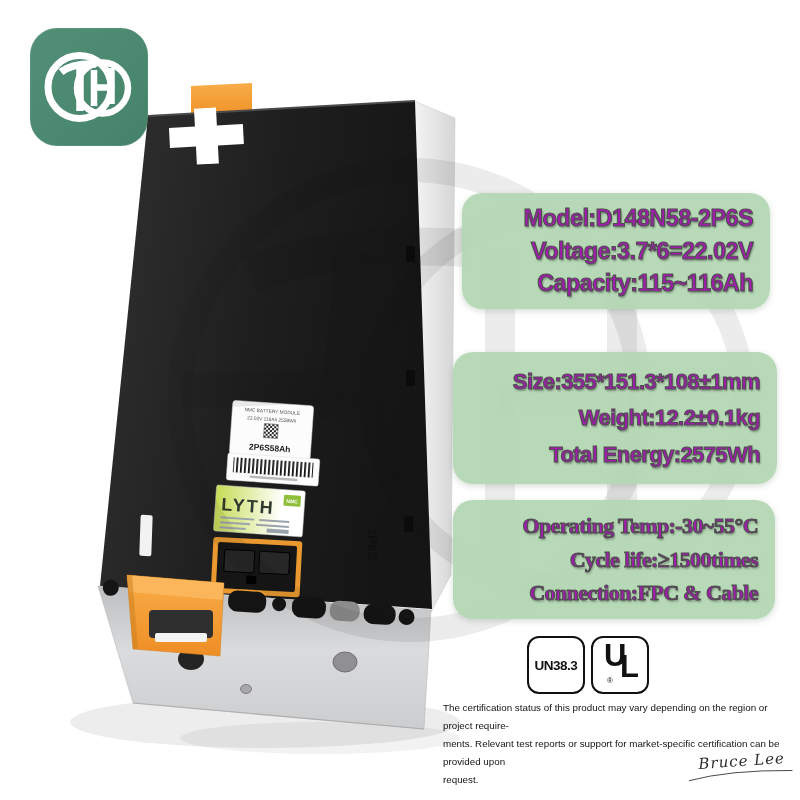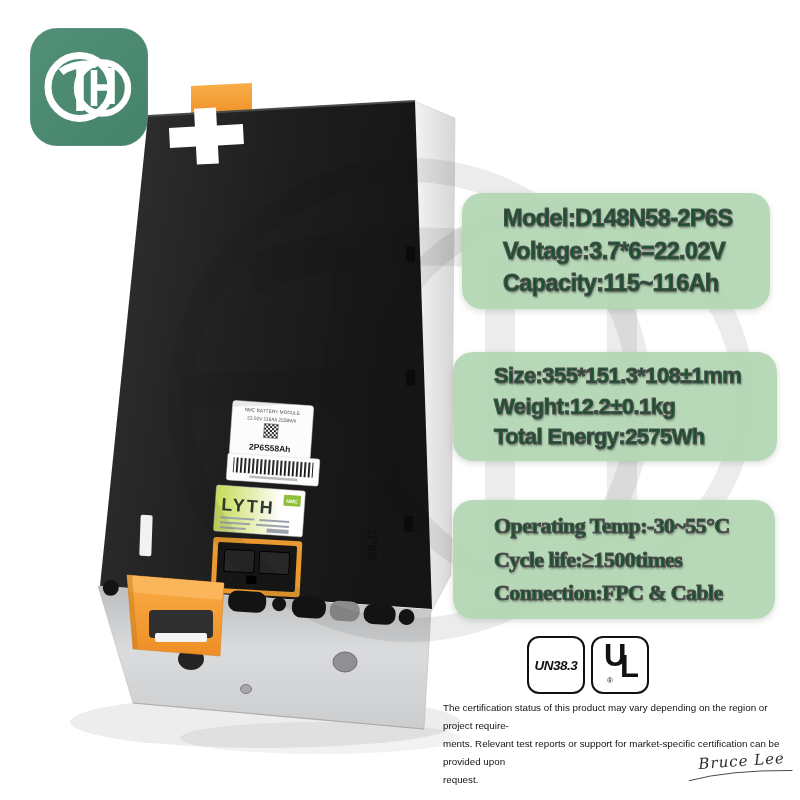--- a/index.html
+++ b/index.html
@@ -12,36 +12,36 @@
         box-shadow:inset 0 0 0 1px rgba(255,255,255,.08);}
 
   
   .battery-art{position:absolute;left:0;top:0;z-index:1;}
   .watermark{position:absolute;left:0;top:0;z-index:2;pointer-events:none;}
 
   
   .panel{position:absolute;z-index:3;border-radius:20px;background:rgba(177,214,178,0.93);
          box-shadow:0 2px 6px rgba(90,120,95,.25);display:flex;flex-direction:column;justify-content:space-evenly;
          padding:6px 0;box-sizing:border-box;}
-  .panel .row{display:flex;justify-content:flex-start;align-items:center;padding:0 17px;
-         font-weight:bold;color:#14532d;-webkit-text-stroke:1.15px #4e4e4e;
+  .panel .row{display:flex;justify-content:flex-end;align-items:center;padding:0 17px;
+         font-weight:bold;color:#a21caf;-webkit-text-stroke:1.15px #4e4e4e;
          text-shadow:1px 2px 2px rgba(50,50,50,.45);letter-spacing:-0.6px;white-space:nowrap;margin-left:24px;}
   .panel1{left:462px;top:193px;width:308px;height:116px;}
   .panel1 .row{font-size:23.5px;}
-  .panel2{left:453px;top:352px;width:324px;height:109px;}
+  .panel2{left:453px;top:352px;width:324px;height:132px;}
   .panel2 .row{font-size:22px;}
   .panel3{left:453px;top:500px;width:322px;height:119px;}
   .panel3 .row{font-size:22px;font-family:Liberation Serif, serif;}
 
   
   .certs{position:absolute;left:527px;top:636px;display:flex;gap:6px;z-index:4;}
   .badge{width:58px;height:58px;border:2.5px solid #111;border-radius:12px;background:#fff;
          display:flex;align-items:center;justify-content:center;box-sizing:border-box;
          font-weight:bold;color:#111;}
-  .badge .txt{font-size:13.5px;letter-spacing:-0.5px;font-style:italic;}
+  .badge .txt{font-size:13.5px;letter-spacing:-0.5px;}
   .badge.ul{position:relative;}
   .badge.ul .u{position:absolute;left:11px;top:0px;font-size:31px;}
   .badge.ul .l{position:absolute;left:27px;top:11px;font-size:31px;}
   .badge.ul .reg{position:absolute;left:14px;top:38px;font-size:8px;font-weight:normal;}
 
   
   .disclaimer{position:absolute;left:443px;top:699px;width:356px;z-index:4;
         font-size:9.8px;line-height:18px;color:#131313;white-space:pre-line;}
 
   

